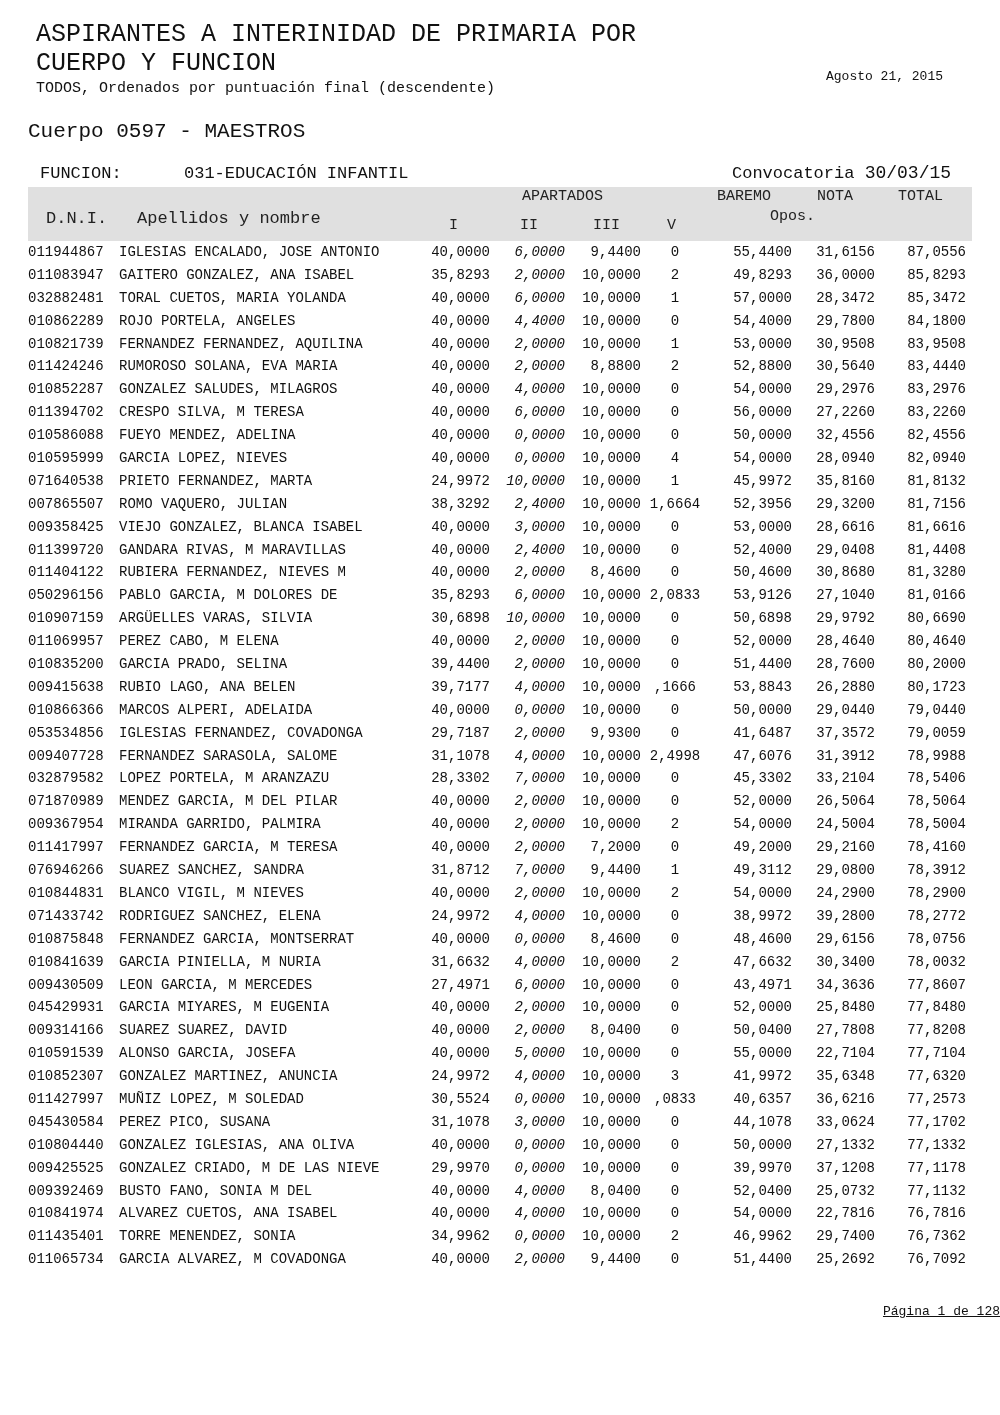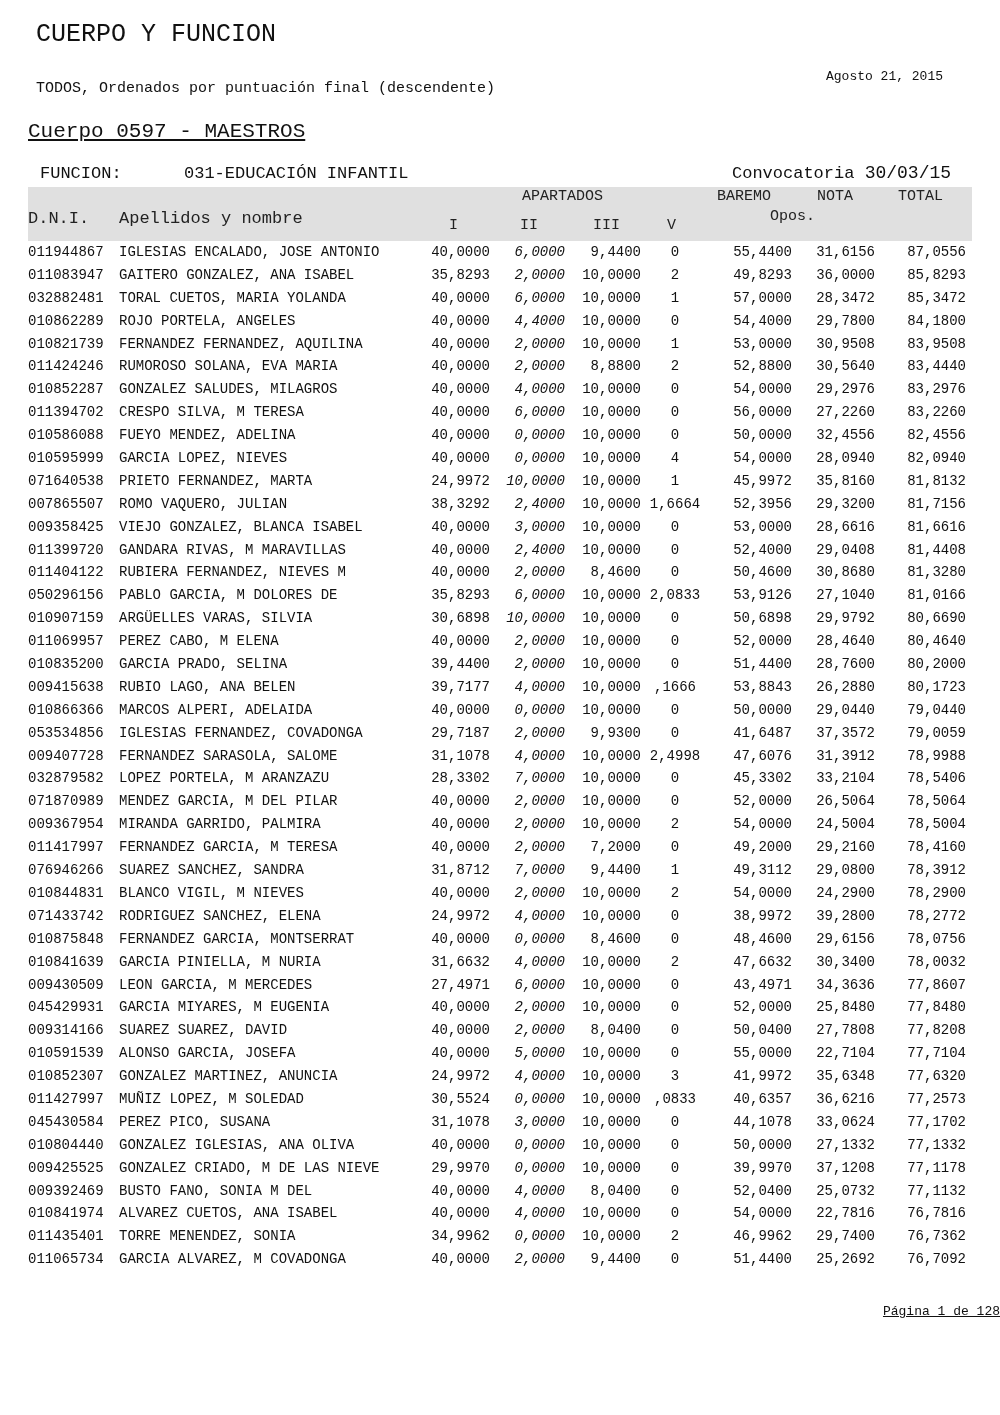--- a/index.html
+++ b/index.html
@@ -1,45 +1,46 @@
 <!DOCTYPE html>
 <html><head>
 <meta charset="utf-8">
 <style>
   html, body { margin: 0; padding: 0; background: #ffffff; }
   body { width: 1000px; height: 1415px; position: relative; overflow: hidden; color: #111; }
   .title { position: absolute; left: 36px; top: 20px; font-family: "Liberation Mono", monospace; font-size: 25px; line-height: 29px; letter-spacing: 0px; color: #111; }
   .subtitle { position: absolute; left: 36px; top: 80px; font-family: "Liberation Mono", monospace; font-size: 15px; color: #111; }
   .date { position: absolute; left: 826px; top: 69px; font-family: "Liberation Mono", monospace; font-size: 13px; color: #111; }
-  .cuerpo { position: absolute; left: 28px; top: 120px; font-family: "Liberation Mono", monospace; font-size: 21px; color: #111; text-decoration: underline; }
+  .cuerpo { position: absolute; left: 28px; top: 120px; font-family: "Liberation Mono", monospace; font-size: 21px; color: #111; }
   .funcion-label { position: absolute; left: 40px; top: 164px; font-family: "Liberation Mono", monospace; font-size: 17px; text-align: right; }
   .funcion-value { position: absolute; left: 184px; top: 164px; font-family: Liberation Mono, monospace; font-size: 17px; }
   .convocatoria { position: absolute; left: 732px; top: 163px; font-family: "Liberation Mono", monospace; font-size: 17px; }
   .conv-date { font-size: 18px; }
   .header-band { position: absolute; left: 28px; top: 187px; width: 944px; height: 54px; background: #e0e0e0; }
   .hdr { position: absolute; font-family: "Liberation Mono", monospace; font-size: 15px; color: #222; }
-  .hdr-lg { font-size: 17px; }
+  .hdr-lg { font-size: 17px; padding-left: 18px; }
   .rows { position: absolute; left: 0; top: 241px; width: 1000px; }
   .row { position: relative; height: 22.9px; font-family: "Liberation Mono", monospace; font-size: 14px; line-height: 22.9px; color: #111; }
   .row span { position: absolute; white-space: pre; }
   .c-dni { left: 28px; }
   .c-name { left: 119px; }
   .c-i { right: 510px; }
   .c-ii { right: 435px; text-align: right; font-style: italic; }
   .c-iii { right: 359px; text-align: right; }
   .c-v { left: 646px; width: 58px; text-align: center; }
   .c-baremo { right: 208px; text-align: right; }
   .c-nota { right: 125px; text-align: right; }
   .c-total { right: 34px; text-align: center; }
   .footer { position: absolute; left: 0; width: 1000px; top: 1304px; text-align: right; font-family: "Liberation Mono", monospace; font-size: 13px; color: #111; text-decoration: underline; }
 </style>
 </head>
 <body>
 
 <div class="title">
+  <div>ASPIRANTES A INTERINIDAD DE PRIMARIA POR</div>
   <div>CUERPO Y FUNCION</div>
 </div>
 <div class="subtitle">TODOS, Ordenados por puntuación final (descendente)</div>
 <div class="date">Agosto 21, 2015</div>
 <div class="cuerpo">Cuerpo 0597 - MAESTROS</div>
 
 <div class="funcion-label">FUNCION:</div>
 <div class="funcion-value">031-EDUCACIÓN INFANTIL</div>
 <div class="convocatoria">
   <span>Convocatoria</span>

